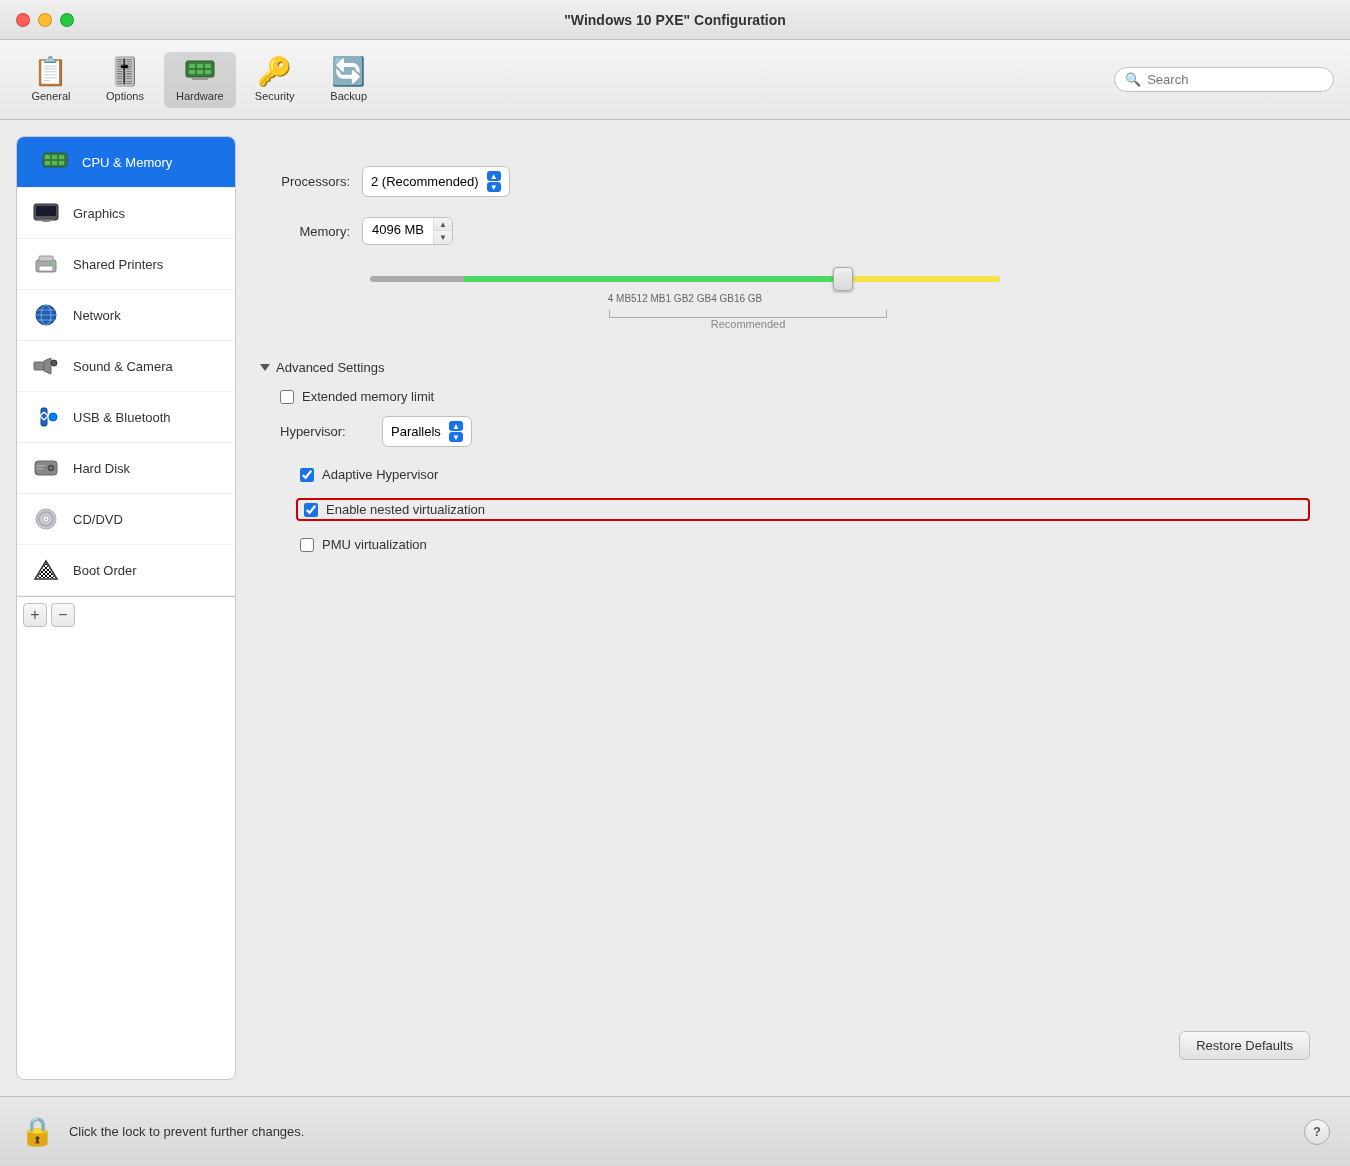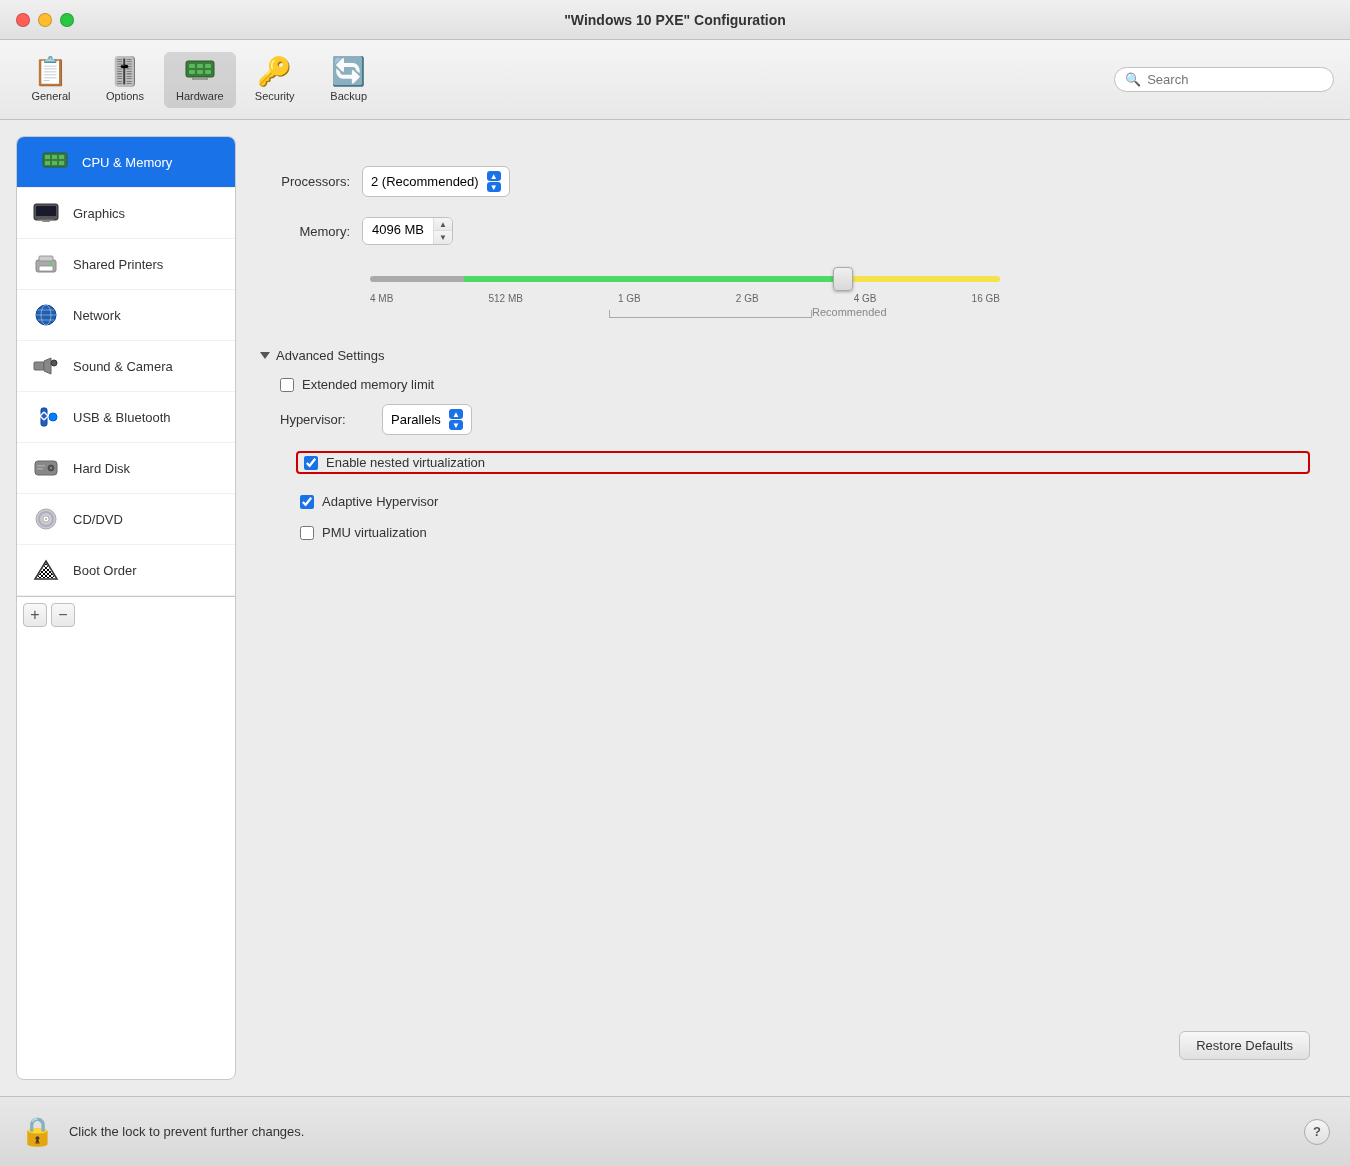--- a/index.html
+++ b/index.html
@@ -230,21 +230,21 @@
       left: 75%;
       transform: translate(-50%, -50%);
       width: 20px; height: 24px;
       background: linear-gradient(to bottom, #f0f0f0, #d8d8d8);
       border: 1px solid #aaa;
       border-radius: 4px;
       box-shadow: 0 1px 3px rgba(0,0,0,0.3);
     }
     .slider-ticks {
       display: flex;
-      justify-content: space-between;
+      justify-content: center;
       padding: 0 0;
     }
     .slider-tick-label {
       font-size: 10px;
       color: #666;
       text-align: center;
     }
 
     
     .section-header {
@@ -575,21 +575,21 @@
       <div class="slider-ticks">
         <span class="slider-tick-label">4 MB</span>
         <span class="slider-tick-label">512 MB</span>
         <span class="slider-tick-label">1 GB</span>
         <span class="slider-tick-label">2 GB</span>
         <span class="slider-tick-label">4 GB</span>
         <span class="slider-tick-label">16 GB</span>
       </div>
 
       <div style="display:flex; justify-content:center; margin-top:2px; padding-left: 20%;">
-        <div style="display:flex; flex-direction:row; align-items:center; width:55%;">
+        <div style="display:flex; flex-direction:column; align-items:center; width:55%;">
           <div style="display:flex; width:100%; align-items:flex-end; height:12px;">
             <div style="flex:1; border-left:1px solid #aaa; border-bottom:1px solid #aaa; height:8px;"></div>
             <div style="flex:1; border-right:1px solid #aaa; border-bottom:1px solid #aaa; height:8px;"></div>
           </div>
           <span style="font-size:11px; color:#888;">Recommended</span>
         </div>
       </div>
     </div>
 
     <div style="margin-top:10px;">
@@ -609,28 +609,28 @@
           <span class="hypervisor-label">Hypervisor:</span>
           <div class="select-box">
             <span style="font-size:13px;">Parallels</span>
             <div class="stepper-arrows">
               <div class="stepper-arrow">▲</div>
               <div class="stepper-arrow">▼</div>
             </div>
           </div>
         </div>
 
+        <div class="checkbox-row" style="margin-top:8px; margin-left:20px;">
+          <input type="checkbox" class="checkbox-input" checked="" style="">
+          <span>Adaptive Hypervisor</span>
+        </div>
+
         <div class="checkbox-row highlighted" style="margin-left:20px; margin-top:4px;">
           <input type="checkbox" class="checkbox-input" checked="" style="">
           <span>Enable nested virtualization</span>
-        </div>
-
-        <div class="checkbox-row" style="margin-top:8px; margin-left:20px;">
-          <input type="checkbox" class="checkbox-input" checked="" style="">
-          <span>Adaptive Hypervisor</span>
         </div>
 
         <div class="checkbox-row" style="margin-left:20px; margin-top:4px;">
           <input type="checkbox" class="checkbox-input" style="">
           <span>PMU virtualization</span>
         </div>
       </div>
     </div>
 
     <div class="detail-bottom-row" style="margin-top: auto; padding-top: 40px;">

